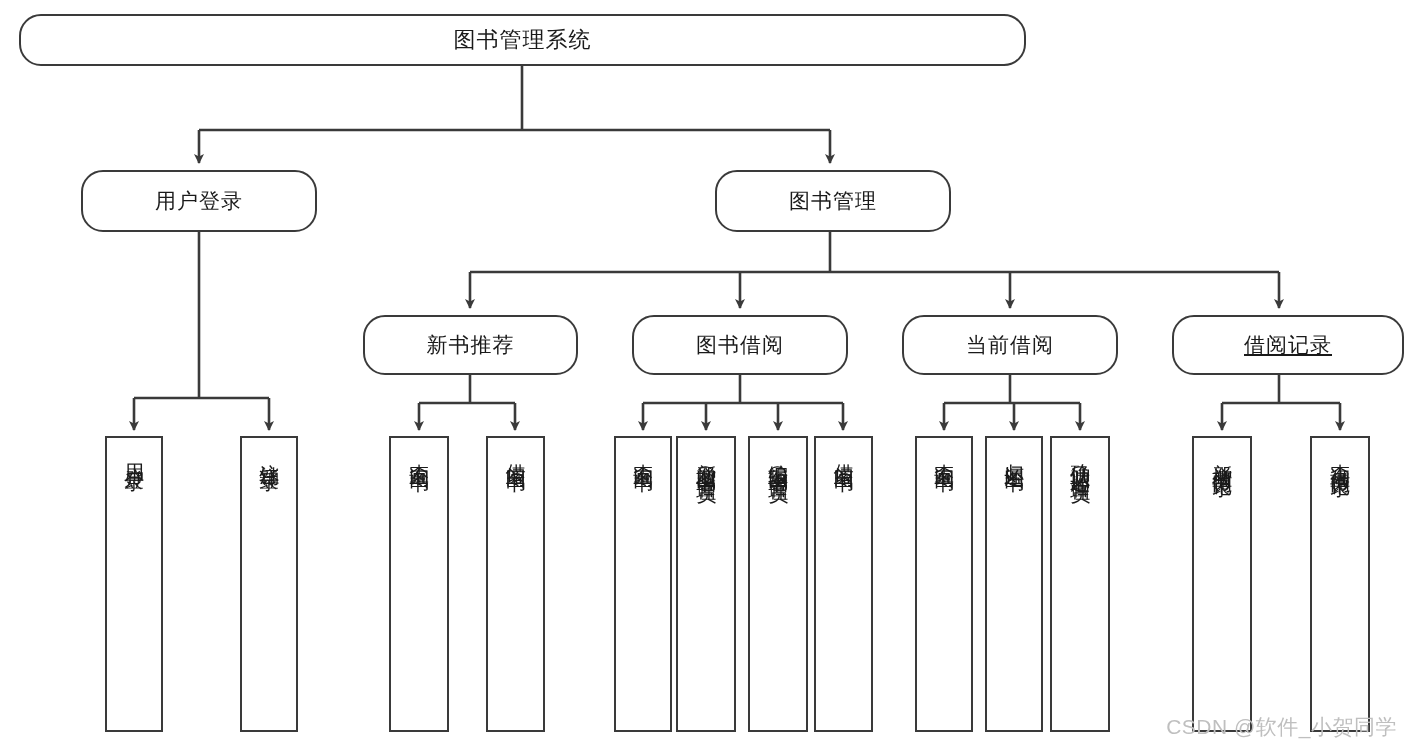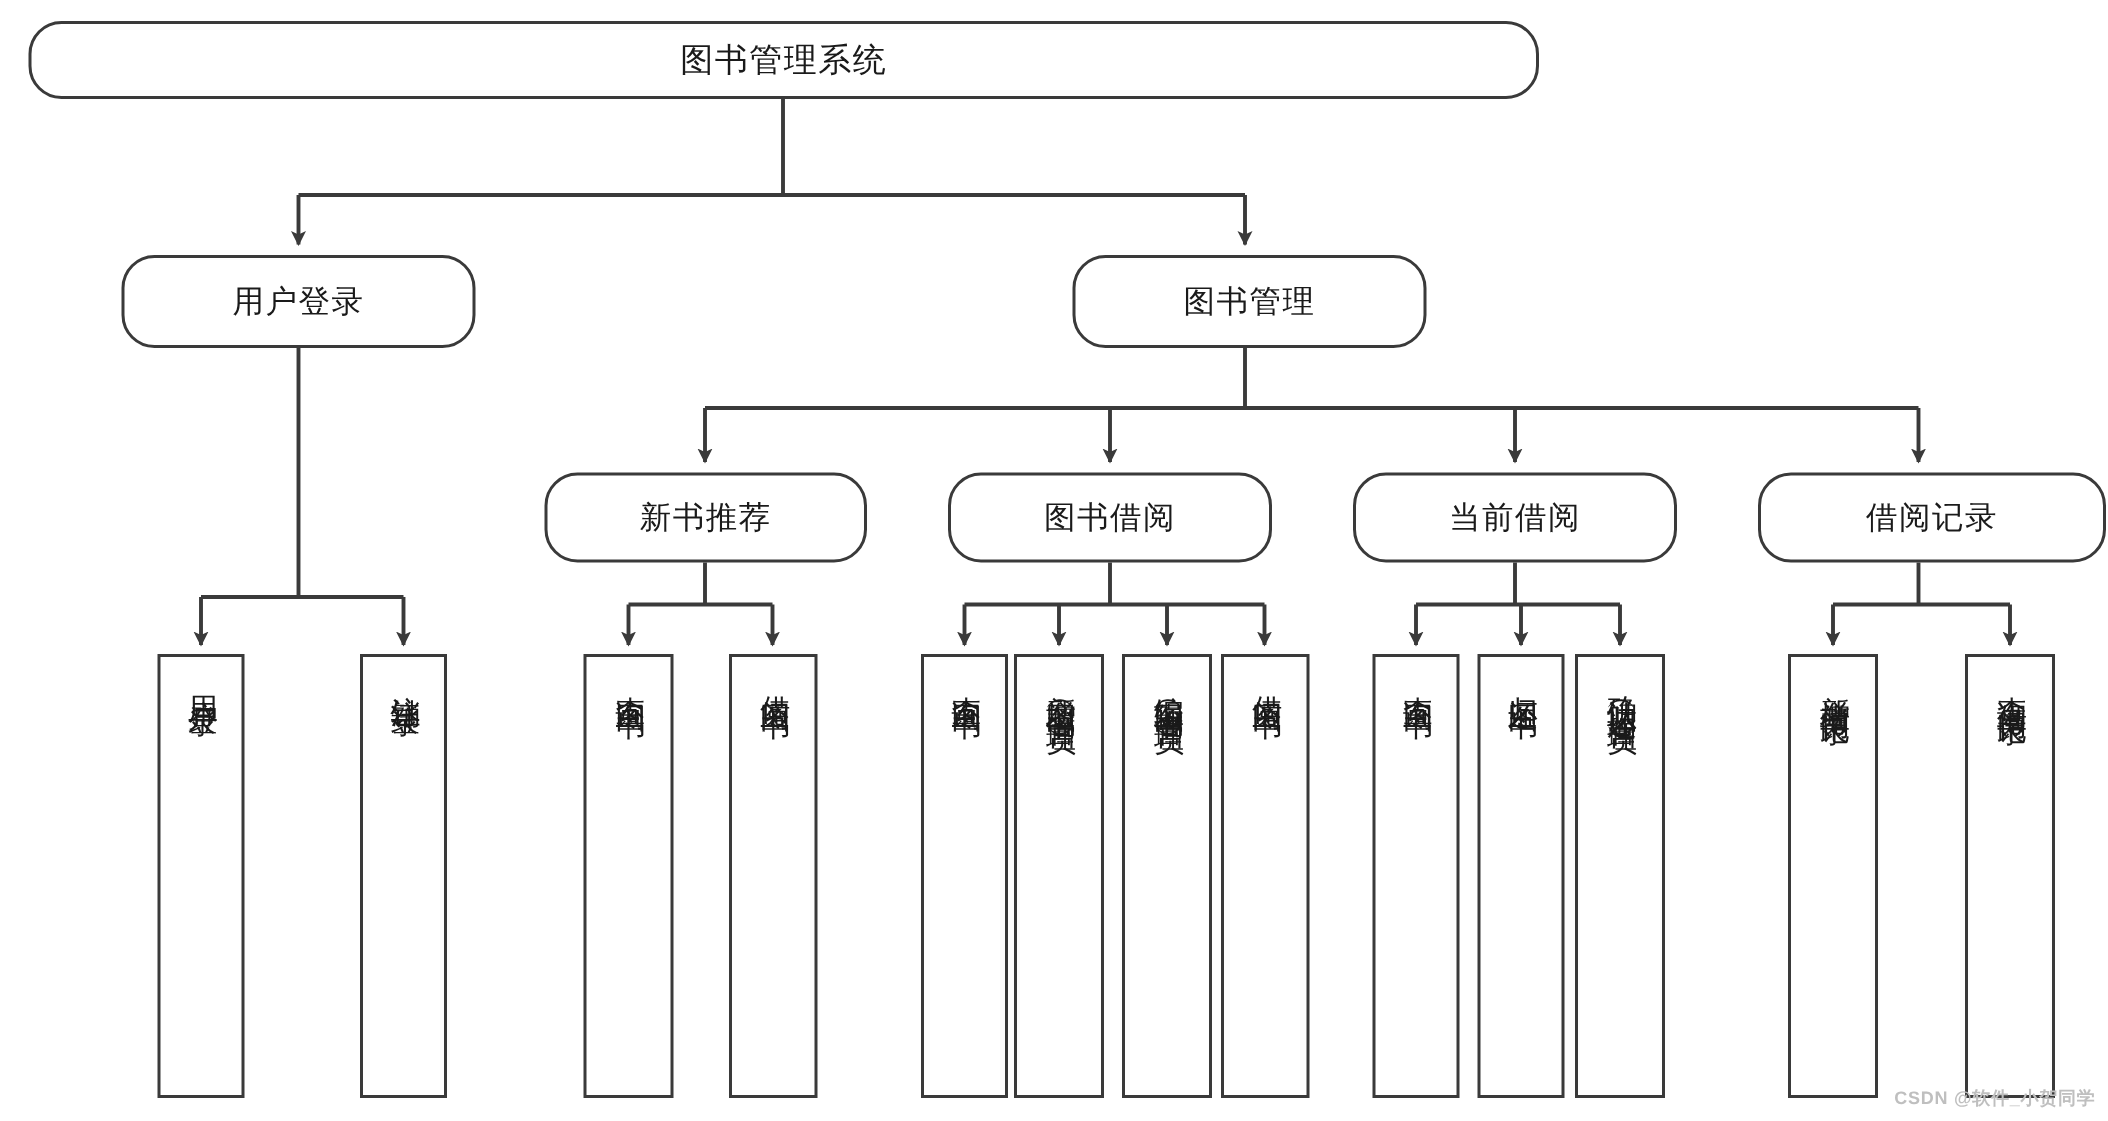--- a/index.html
+++ b/index.html
@@ -12,22 +12,22 @@
   .node.h{font-size:21px;color:#1a1a1a;letter-spacing:1px;border-radius:22px;}
   .node.v{font-size:20px;color:#1a1a1a;align-items:flex-start;
           padding-top:10px;}
   .node.v .vtxt{writing-mode:vertical-rl;text-orientation:upright;
                 line-height:1.18;letter-spacing:3px;white-space:nowrap;}
   .node.root{font-size:22px;}
   svg.links{position:absolute;left:0;top:0;width:1405px;height:747px;
             pointer-events:none;}
   .lk{stroke:#3a3a3a;stroke-width:2.6;fill:none;}
   .ar{fill:#3a3a3a;}
-  .watermark{position:absolute;right:8px;bottom:6px;font-size:12px;
-             color:#bfbfbf;letter-spacing:0.5px;white-space:nowrap;font-weight:bold;}
+  .watermark{position:absolute;right:8px;bottom:6px;font-size:21px;
+             color:#bfbfbf;letter-spacing:0.5px;white-space:nowrap;}
 </style>
 </head>
 <body>
 
 <div id="canvas">
 
   <svg class="links" viewBox="0 0 1405 747">
     <defs>
       <marker id="arw" markerWidth="12" markerHeight="12" refX="9" refY="5" orient="auto" markerUnits="userSpaceOnUse">
         <path class="ar" d="M0,0 L10,5 L0,10 L2.4,5 z"></path>
@@ -88,21 +88,21 @@
 
   <div class="node h" style="left:363px;top:315px;width:215px;height:60px;text-align:center;">
     <span>新书推荐</span>
   </div>
   <div class="node h" style="left:632px;top:315px;width:216px;height:60px;">
     <span>图书借阅</span>
   </div>
   <div class="node h" style="left:902px;top:315px;width:216px;height:60px;">
     <span>当前借阅</span>
   </div>
-  <div class="node h" style="left:1172px;top:315px;width:232px;height:60px;">
+  <div class="node h" style="left:1172px;top:315px;width:232px;height:60px;text-decoration:underline;">
     <span>借阅记录</span>
   </div>
 
   <div class="node v" style="left:105px;top:436px;width:58px;height:296px;">
     <span class="vtxt">用户登录</span>
   </div>
   <div class="node v" style="left:240px;top:436px;width:58px;height:296px;">
     <span class="vtxt">注销登录</span>
   </div>
 

